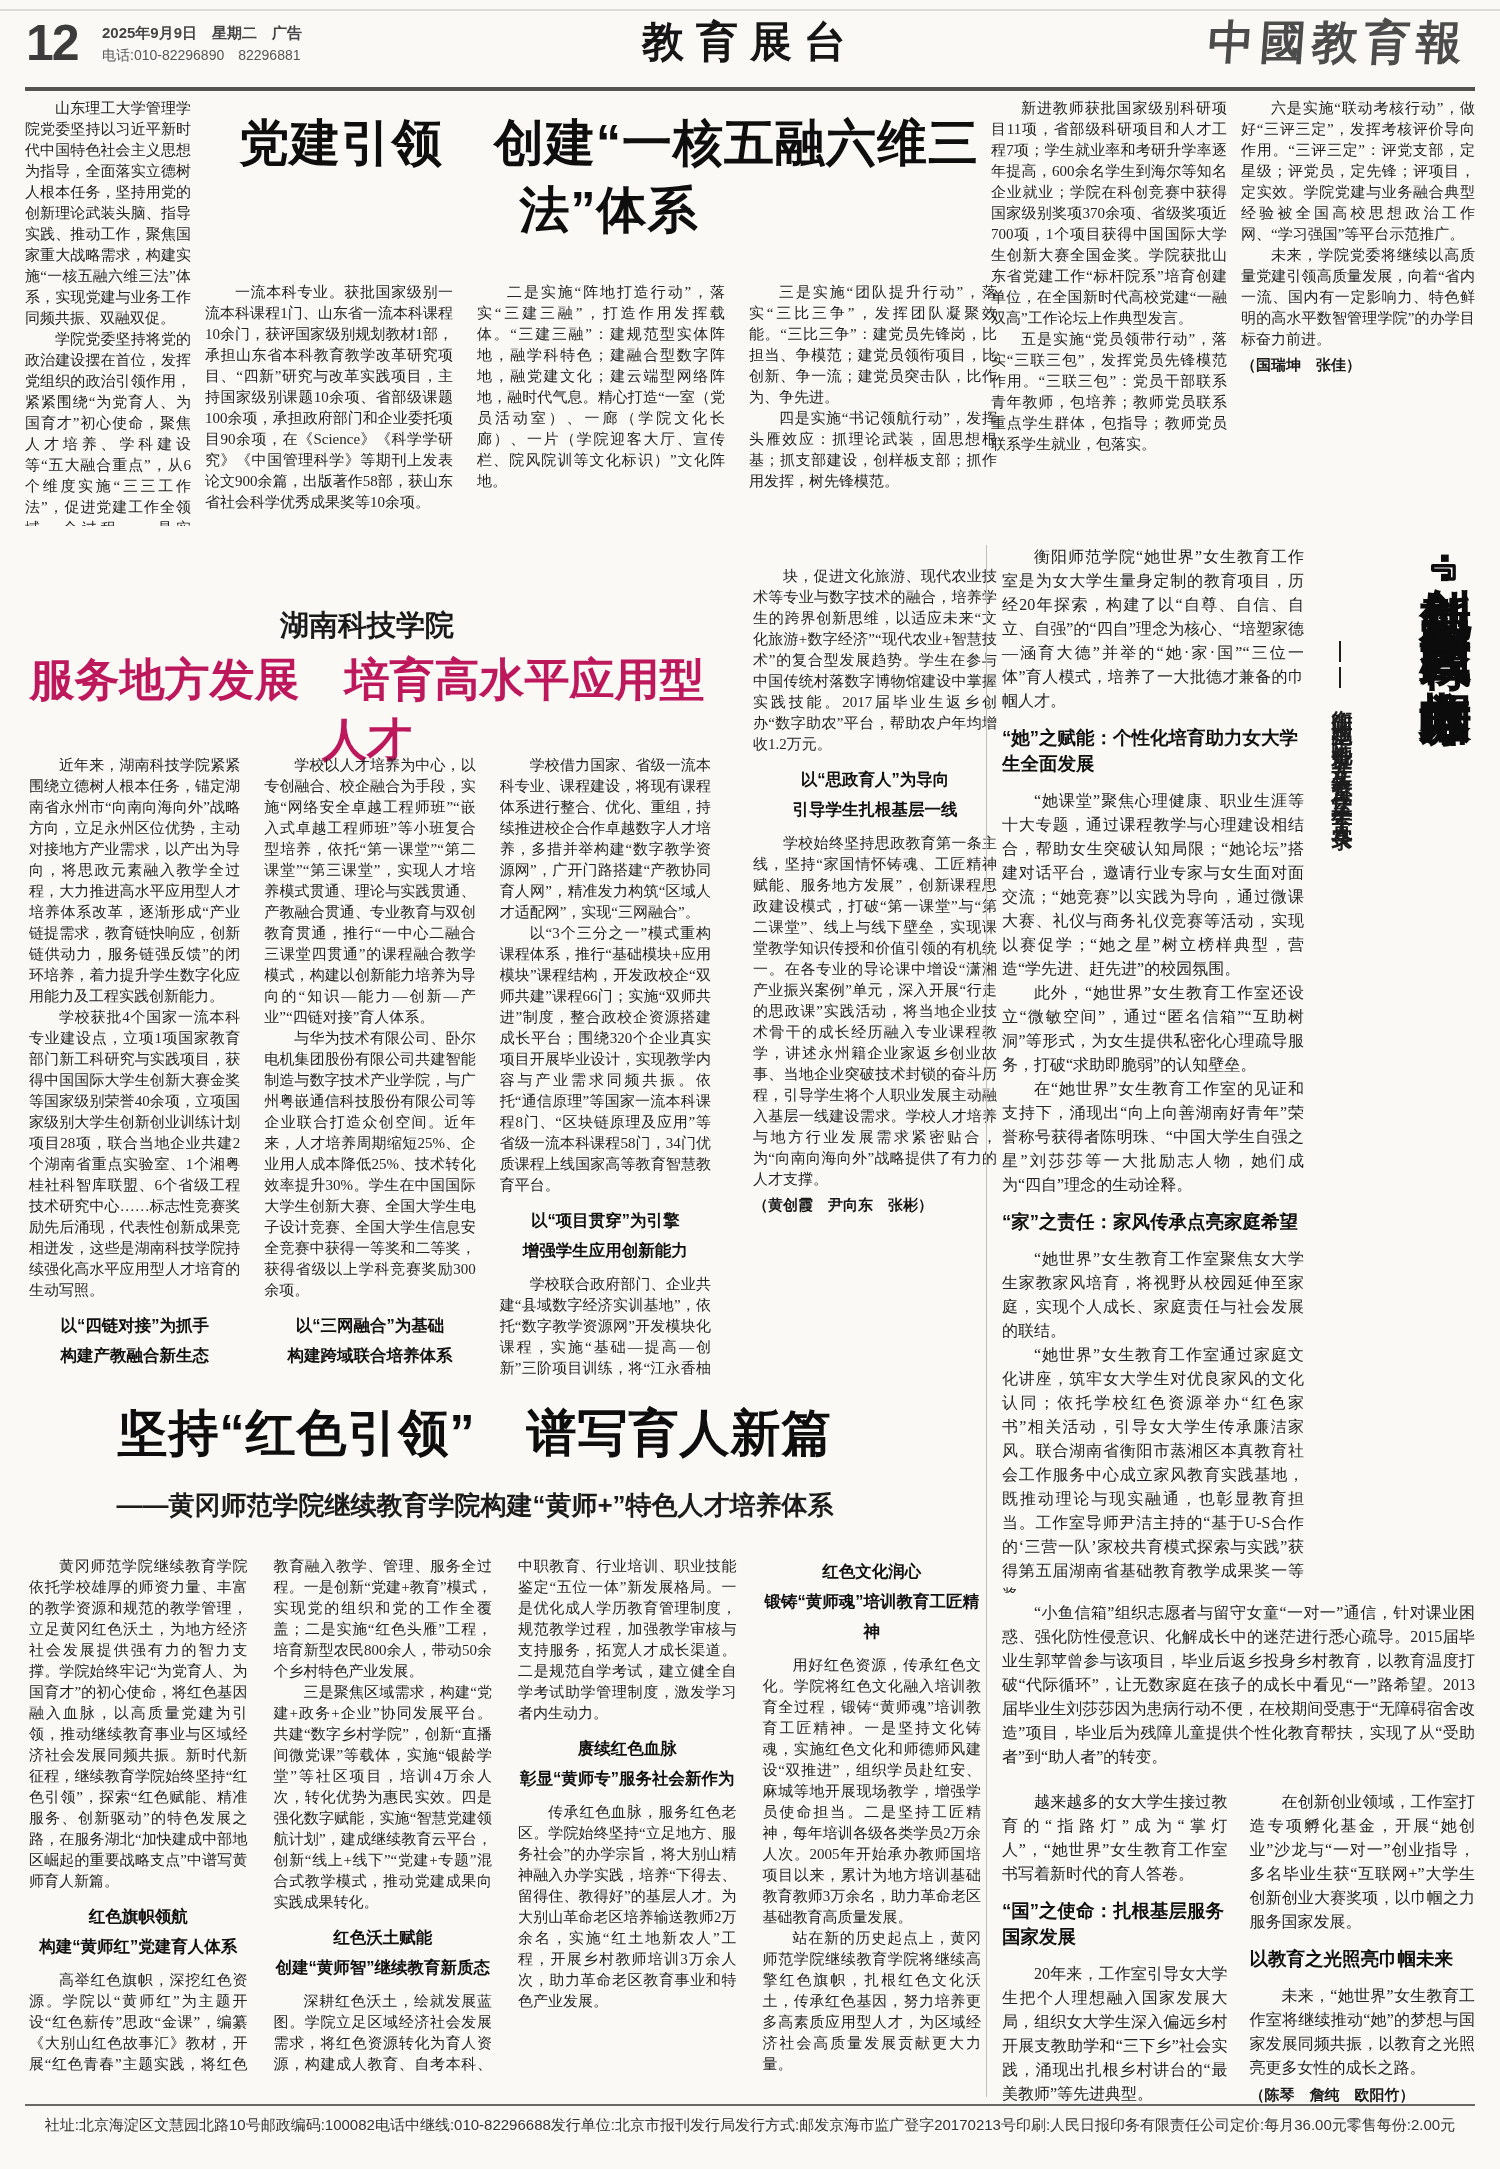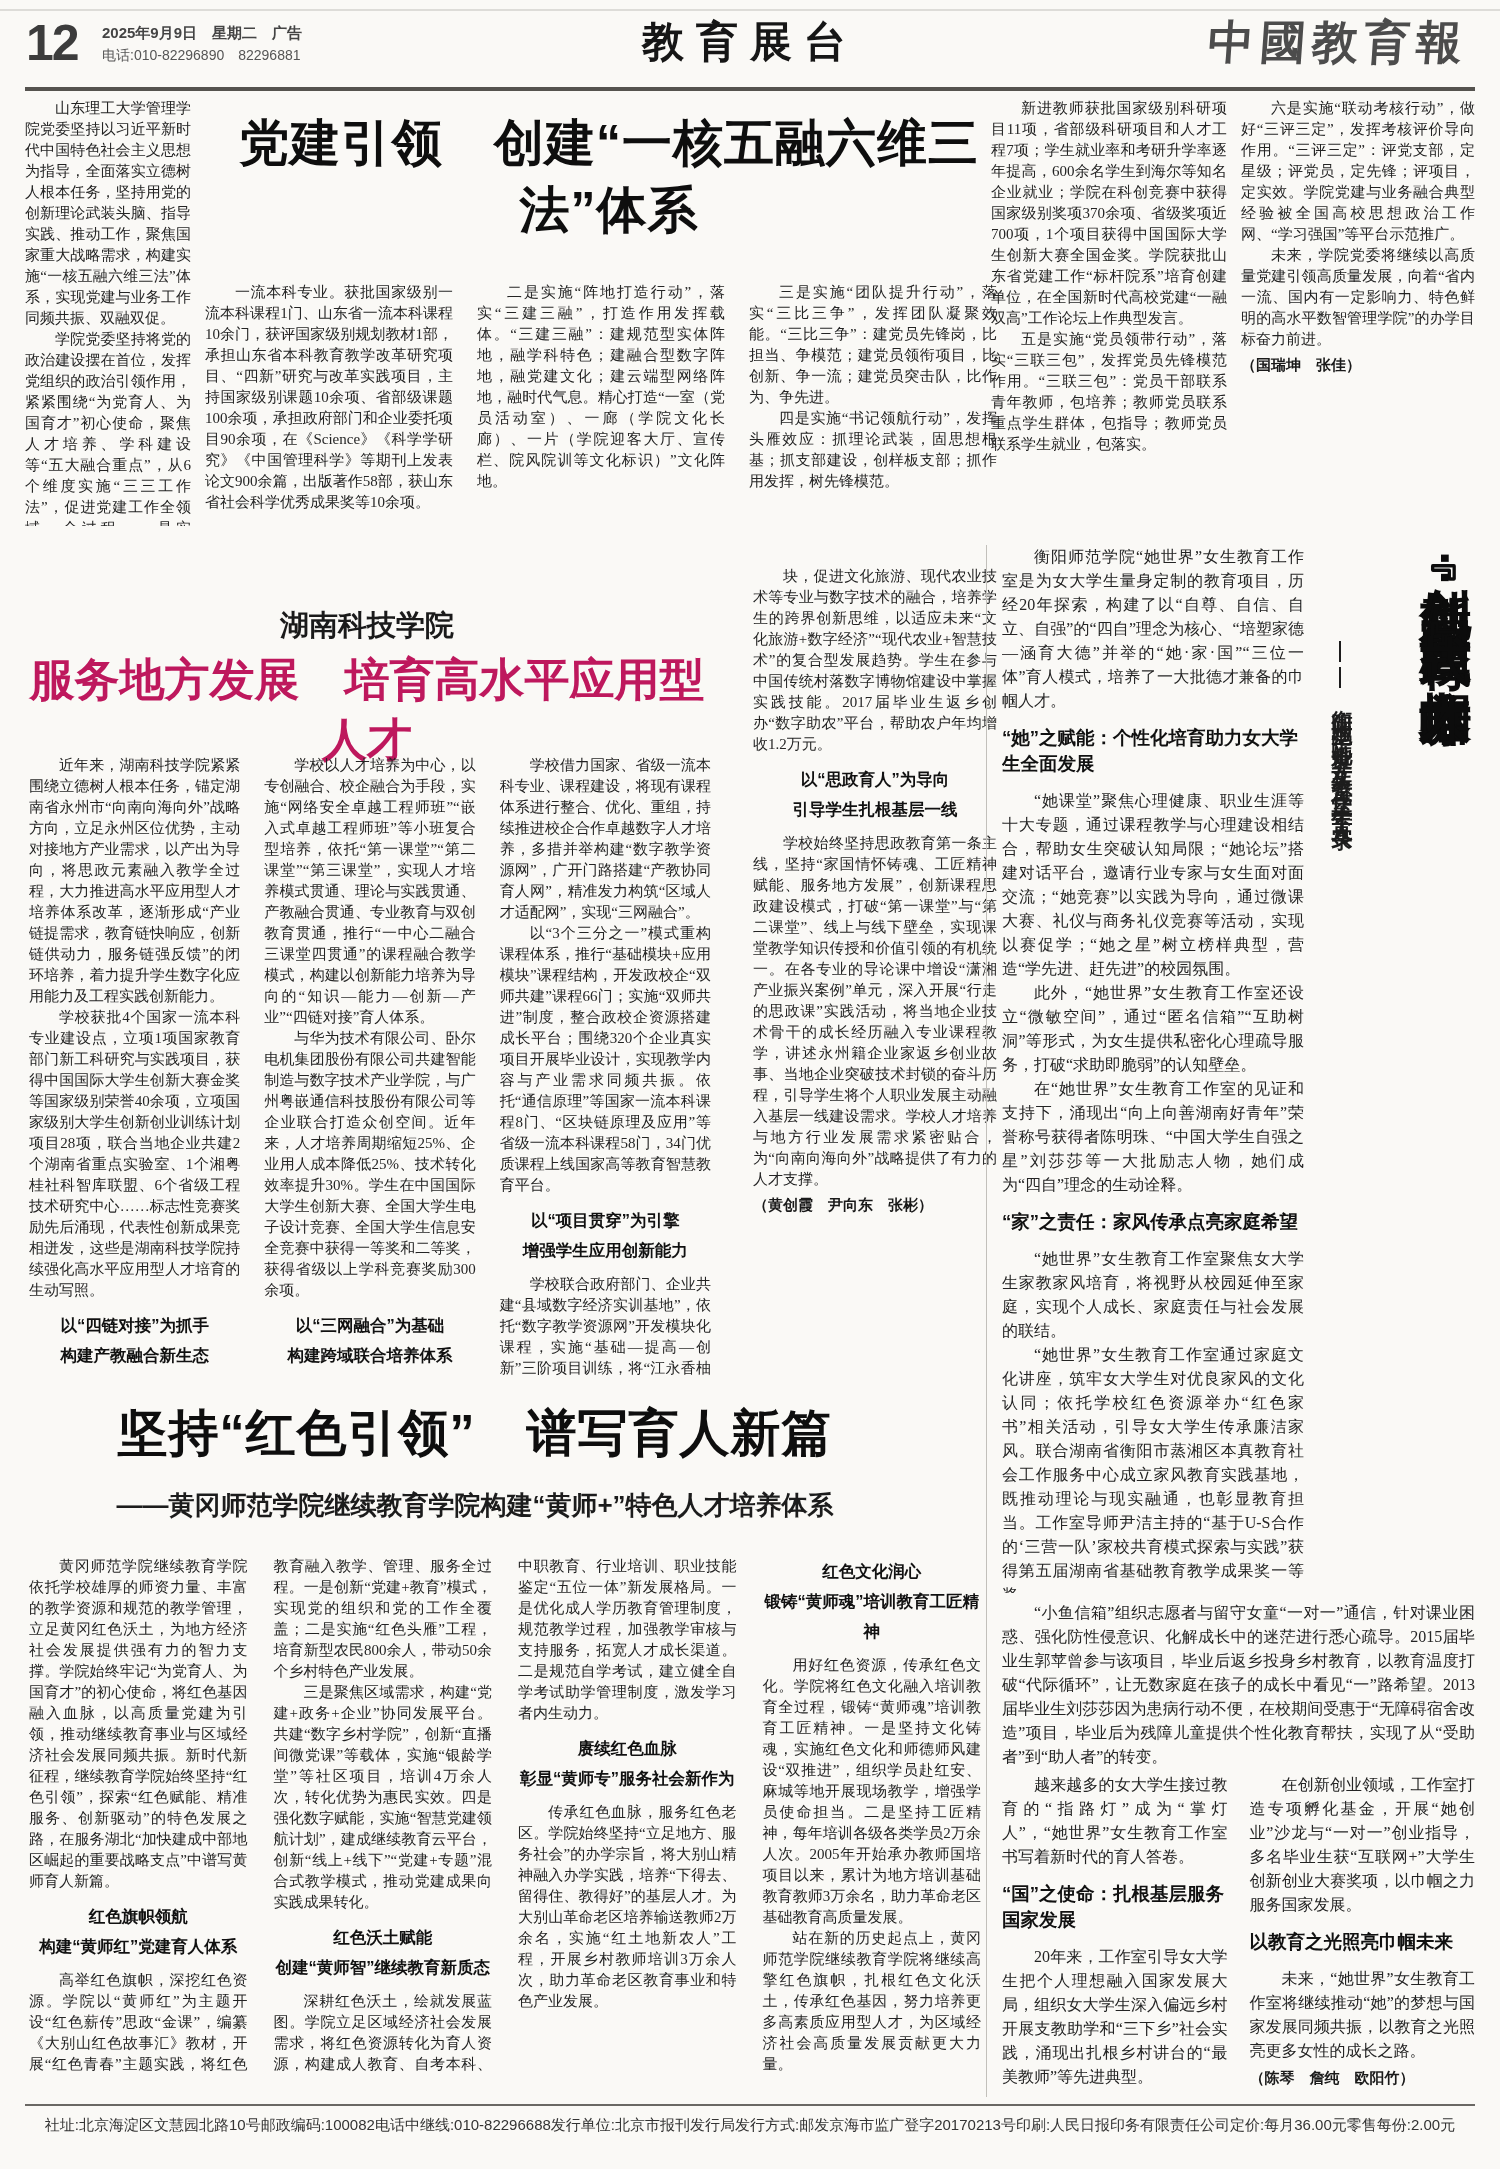--- a/index.html
+++ b/index.html
@@ -48,21 +48,21 @@
   .a3{position:absolute;left:1002px;top:545px;width:473px;height:1552px;}
   .a3-secA{display:flex;height:1048px;}
   .a3-colA{width:302px;height:1048px;overflow:hidden;}
   .a3 .para{font-size:16px;line-height:24px;}
   .a3 .col-subhead{text-align:left;font-size:18.5px;line-height:26px;margin:12px 0;}
   .a3-vsub{width:52px;margin-top:96px;writing-mode:vertical-rl;font-family:"Liberation Sans","DejaVu Sans",sans-serif;
            font-size:21px;font-weight:600;letter-spacing:5px;color:#1d1d1d;}
   .a3-vhead{flex:1;writing-mode:vertical-rl;font-family:"Liberation Sans","DejaVu Sans",sans-serif;
             font-size:52px;font-weight:900;line-height:1.12;letter-spacing:1px;color:#0c0c0c;margin-top:2px;}
   .a3-secB{margin-top:8px;}
-  .a3-intro{margin:0 0 4px;}
+  .a3-intro{margin:0 0 21px;}
   .a3-colB{height:392px;column-count:2;column-gap:22px;overflow:hidden;}
   
   .a4{position:absolute;left:25px;top:1398px;width:960px;height:700px;}
   .a4-headline{position:absolute;left:0;top:2px;width:900px;text-align:center;font-size:50px;
                font-weight:900;color:#0e0e0e;letter-spacing:1px;}
   .a4-subtitle{position:absolute;left:0;top:90px;width:900px;text-align:center;font-size:26px;
                font-weight:bold;color:#1c1c1c;}
   .a4-cols{position:absolute;left:4px;top:158px;width:952px;height:538px;column-count:4;column-gap:26px;}
   
   .footrule{position:absolute;left:25px;top:2104px;width:1450px;height:2px;background:#6a6864;}

